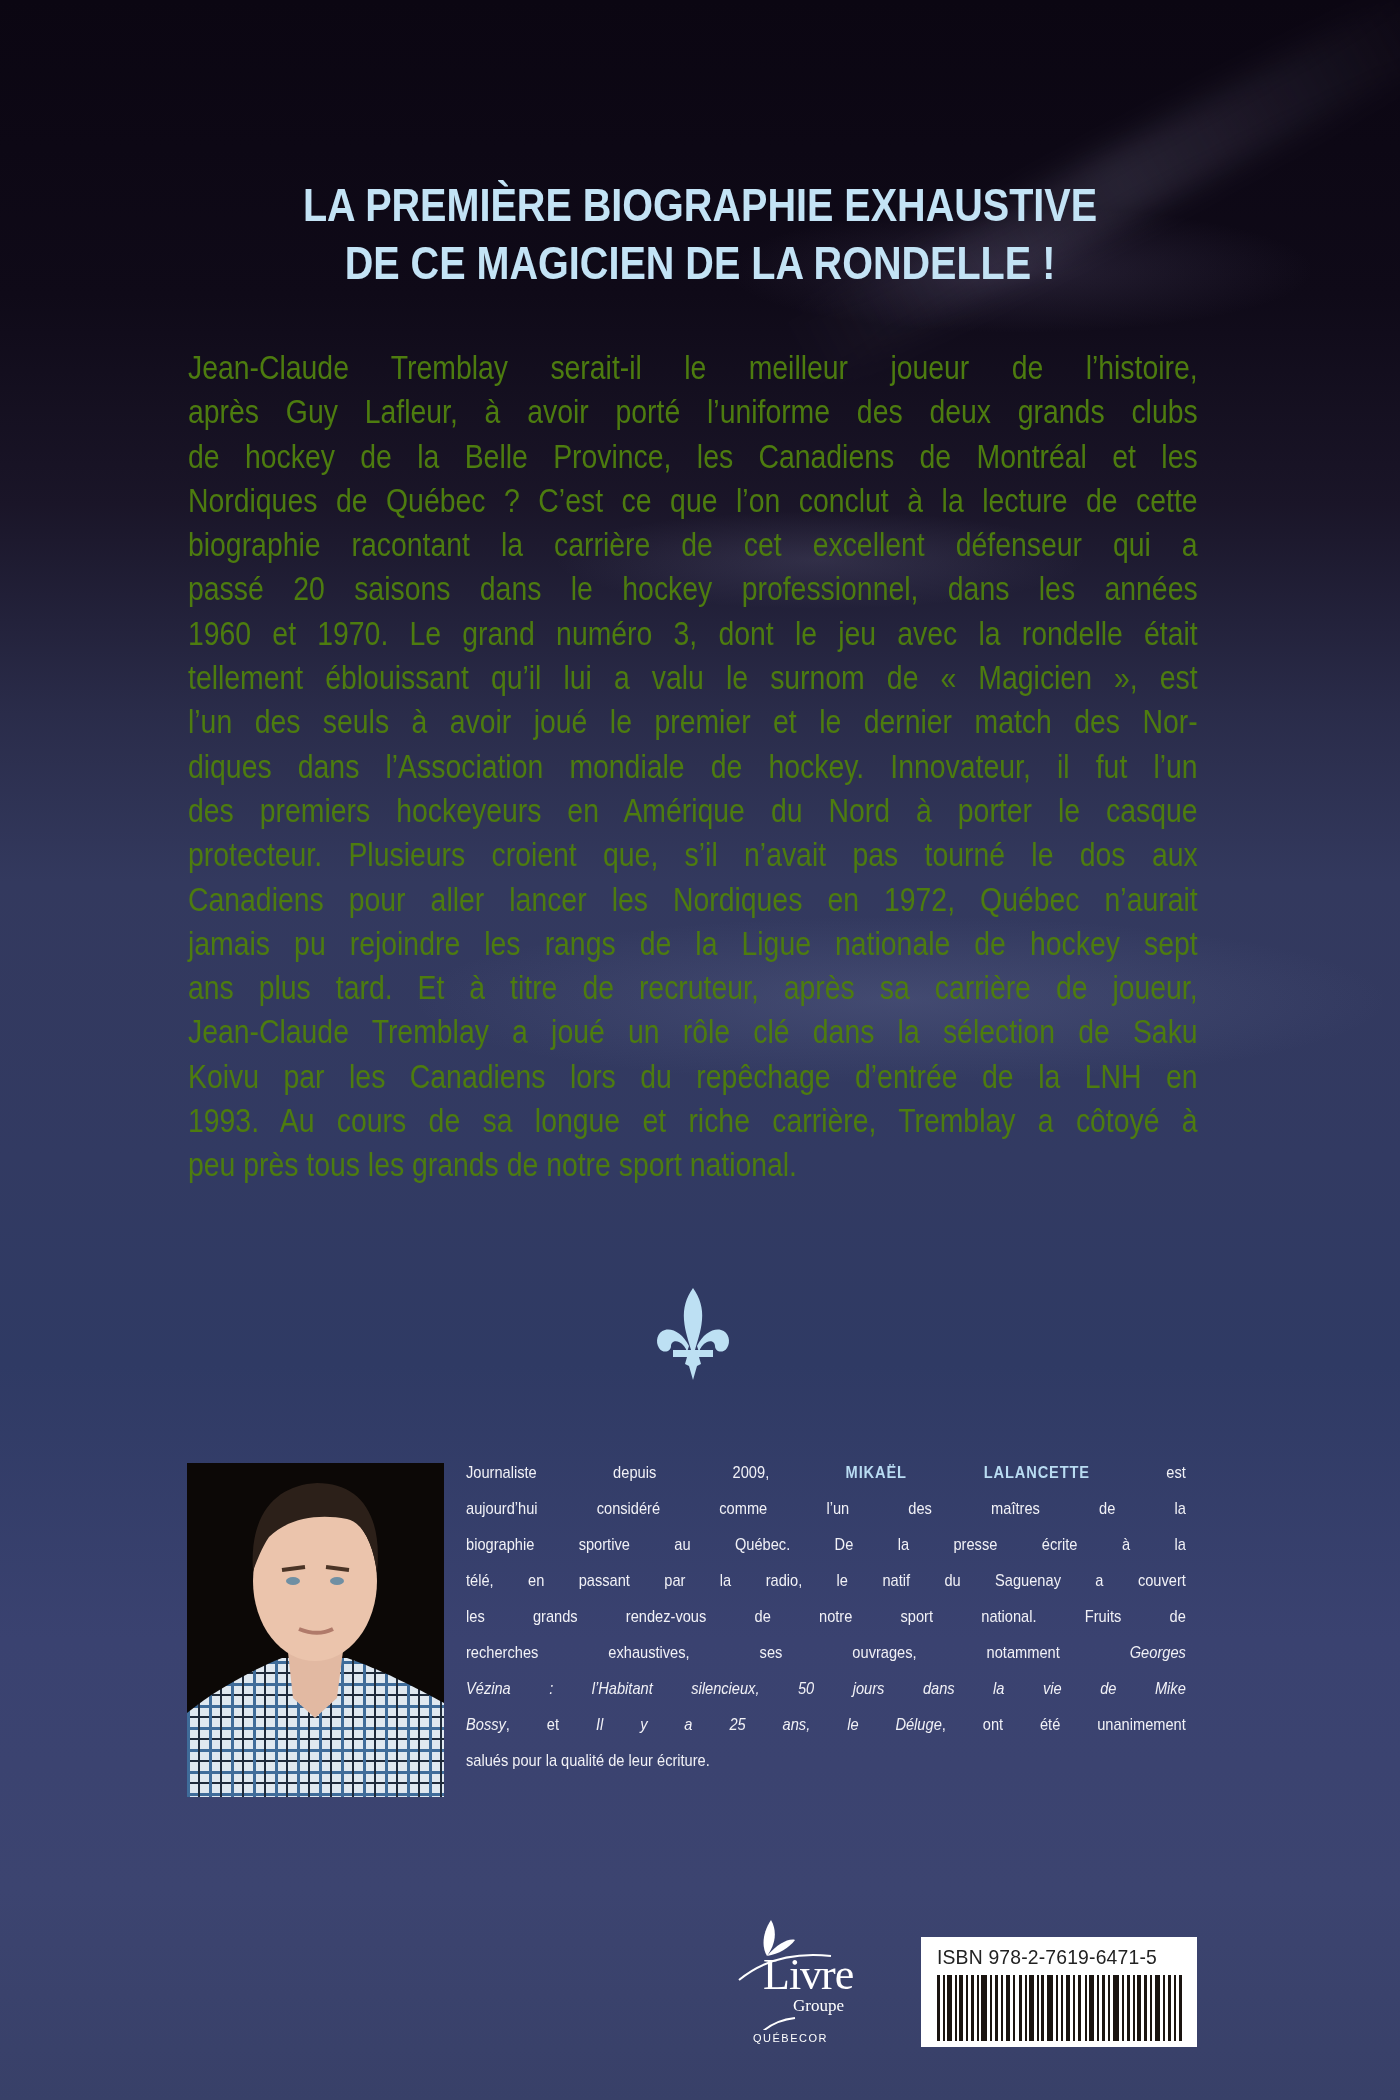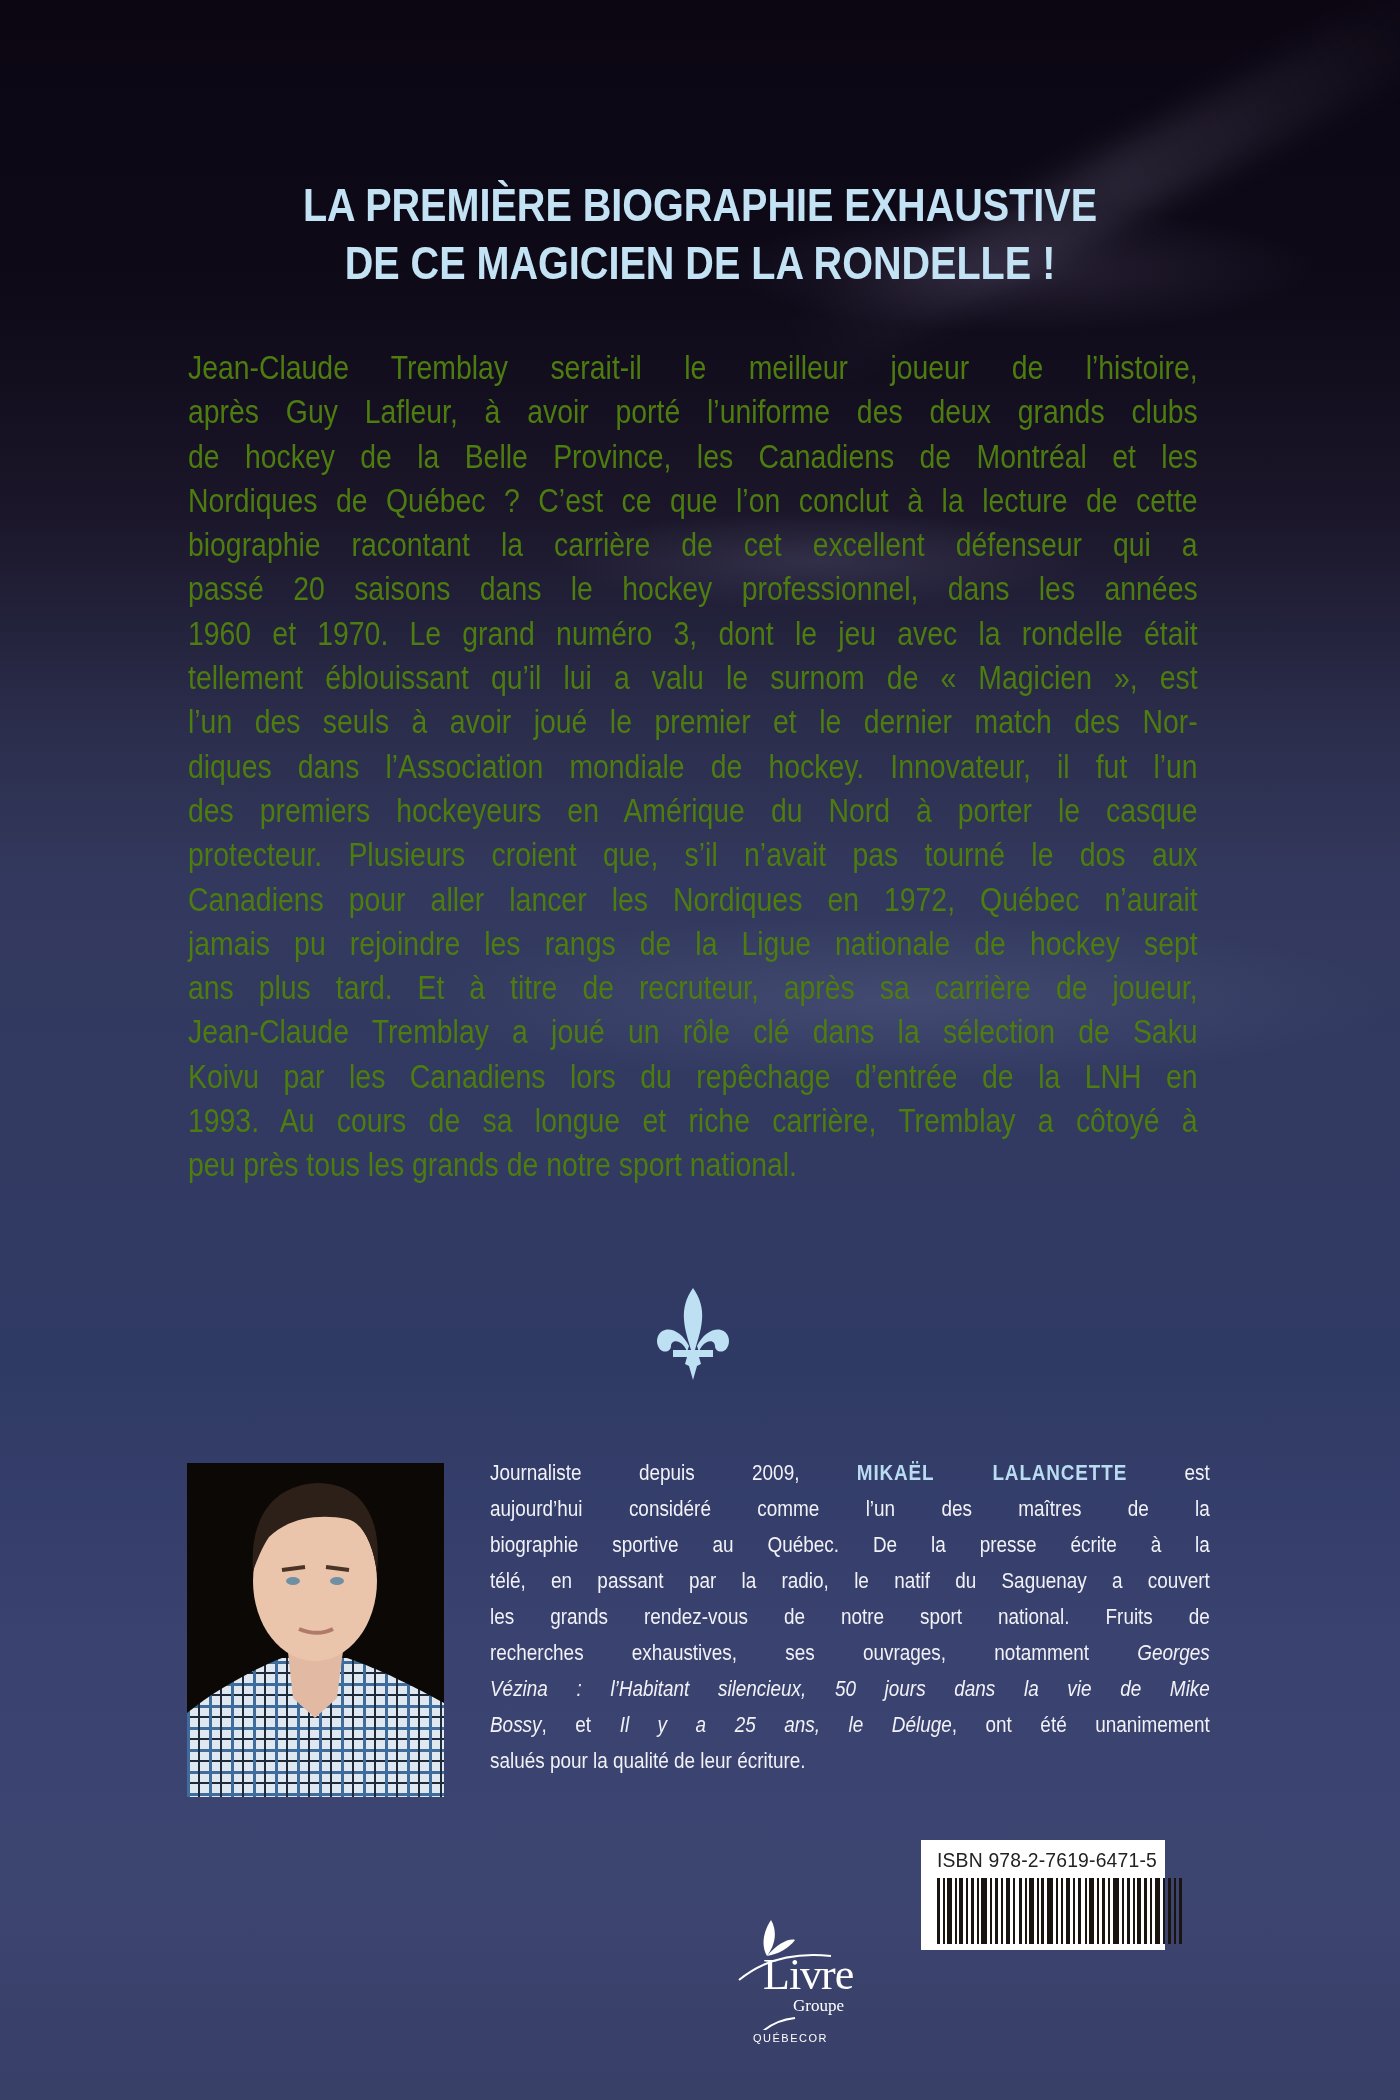--- a/index.html
+++ b/index.html
@@ -34,38 +34,38 @@
   }
   .body-text .line.last { text-align-last: left; }
   .fleur {
     position: absolute; left: 653px; top: 1284px; width: 80px; height: 100px;
   }
   .photo {
     position: absolute; left: 187px; top: 1463px; width: 257px; height: 334px;
     background: #0b0706; overflow: hidden;
   }
   .bio {
-    position: absolute; left: 490px; top: 1455px; width: 720px;
-    color: #f1f1f6; font-size: 22px; line-height: 36px;
+    position: absolute; left: 466px; top: 1455px; width: 720px;
+    color: #f1f1f6; font-size: 17px; line-height: 36px;
   }
   .bio .line {
     display: block; white-space: nowrap; text-align: justify; text-align-last: justify;
     transform: scaleX(0.86); transform-origin: 0 0; width: 837px;
   }
   .bio .line.last { text-align-last: left; }
   .bio .name { color: #b9dcf2; font-weight: bold; letter-spacing: 1px; }
   .bio i { font-style: italic; }
   .logo {
     position: absolute; left: 733px; top: 1900px; width: 130px; height: 130px; color: #fff;
   }
   .logo .groupe { position: absolute; left: 60px; top: 56px; font-family: "Liberation Serif", serif; font-size: 17px; margin-top: 40px; }
   .logo .livre { position: absolute; left: 30px; top: 49px; font-family: "Liberation Serif", serif; font-size: 44px; letter-spacing: -1px; }
   .logo .qc { position: absolute; left: 20px; top: 132px; font-size: 11px; font-weight: normal; letter-spacing: 1.5px; }
   .barcode {
-    position: absolute; left: 921px; top: 1840px; width: 244px; height: 110px;
+    position: absolute; left: 921px; top: 1937px; width: 276px; height: 110px;
     background: #ffffff; box-sizing: border-box; padding: 8px 10px 0 16px;
   }
   .barcode .isbn { font-size: 21px; color: #222; letter-spacing: 0.2px; white-space: nowrap; transform: scaleX(0.92); transform-origin: 0 0; }
   .barcode .bars { position: absolute; left: 16px; top: 38px; width: 250px; height: 66px; }
 </style>
 </head>
 <body>
 
 <div class="streak"></div>
 

